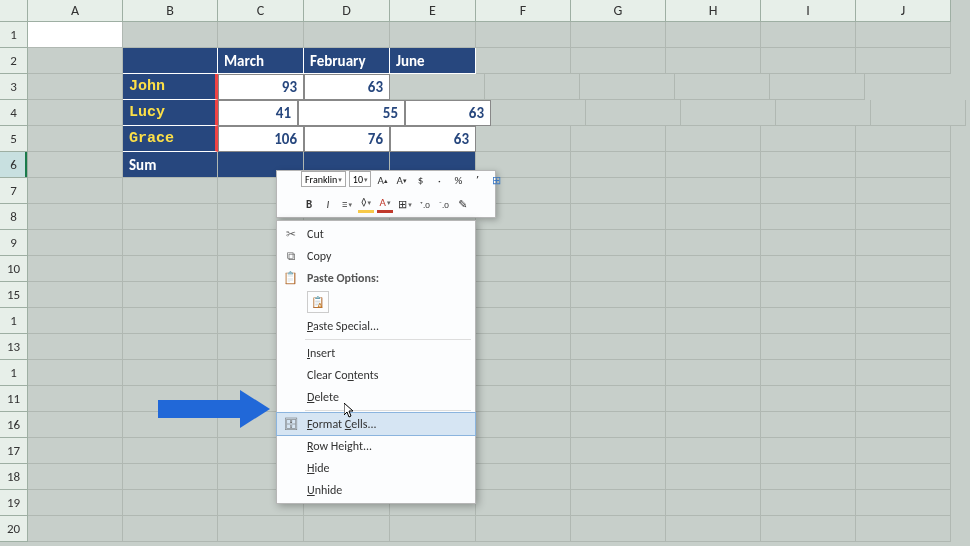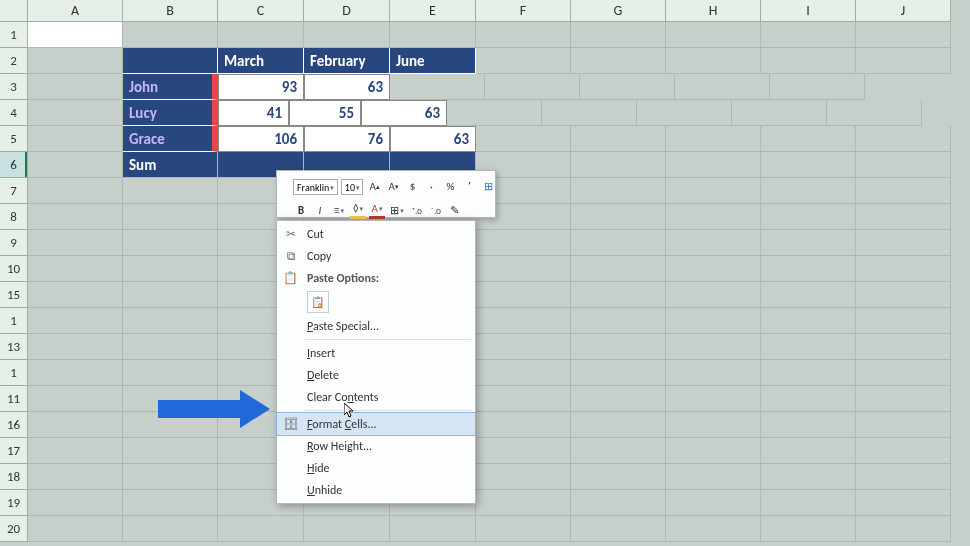--- a/index.html
+++ b/index.html
@@ -13,27 +13,27 @@
 .rows { }
 .row { display:flex; height:26px; }
 .rowhead { width:28px; display:flex; align-items:center; justify-content:center; font-size:13px; color:#333; background:#e7efe9; border-right:1px solid #9eafa3; border-bottom:1px solid #9eafa3; position:relative; }
 .rowhead.sel { background:#c8e0e0; }
 .rowhead.sel::after { content:""; position:absolute; right:0; top:0; bottom:0; width:2px; background:#1a7b4b; }
 .cell { border-right:1px solid #b0b8b2; border-bottom:1px solid #b0b8b2; display:flex; align-items:center; padding:0 6px; font-size:15px; color:#222; background:#c7cfca; }
 .cell.selA { background:#fff; }
 
 
 .hdr { background:#27477e !important; color:#fff; font-weight:bold; border-right:1px solid #fff; border-bottom:1px solid #fff; }
-.name { background:#27477e !important; color:#c4b5fd; font-weight:bold; border-right:6px solid #ef4444; border-bottom:1px solid #fff; }
+.name { background:#27477e !important; color:#fde047; font-weight:bold; border-right:3px solid #ef4444; border-bottom:1px solid #fff;font-family:Liberation Mono, monospace; }
 .val  { background:#fff !important; color:#27477e; font-weight:bold; justify-content:flex-end; border:1px solid #888; }
 .sum  { background:#27477e !important; color:#fff; font-weight:bold; }
 
 
 .minitoolbar { position:absolute; left:276px; top:170px; width:220px; height:48px; background:#fcfdfe; border:1px solid #b6b6b6; box-shadow:2px 2px 6px rgba(0,0,0,0.25); font-size:11px; }
-.mt-row { display:flex; align-items:flex-end; height:24px; padding:0 16px; gap:3px; }
+.mt-row { display:flex; align-items:flex-start; height:24px; padding:0 4px; gap:3px;margin-left:20px; }
 .mt-btn { display:inline-flex; align-items:center; justify-content:center; min-width:16px; height:18px; padding:0 2px; font-size:11px; color:#333; }
 .fontbox { border:1px solid #aaa; padding:0 3px; font-size:10px; background:#fff; height:16px; display:inline-flex; align-items:center; }
 .dd::after { content:"▾"; font-size:7px; margin-left:1px; color:#666; }
 
 
 .ctxmenu { position:absolute; left:276px; top:220px; width:200px; background:#fcfdfe; border:1px solid #b6b6b6; box-shadow:2px 2px 8px rgba(0,0,0,0.3); font-size:12px; padding:2px 0; }
 .ctx-item { display:flex; align-items:center; height:22px; padding:0 8px 0 30px; position:relative; color:#333; }
 .ctx-item:hover, .ctx-item.hover { background:#d6e5f3; outline:1px solid #8bb4de; }
 .ctx-item.hdrlabel { font-weight:bold; color:#555; pointer-events:none; }
 .ctx-icon { position:absolute; left:6px; width:16px; height:16px; display:flex; align-items:center; justify-content:center; font-size:12px; color:#666; }
@@ -103,22 +103,22 @@
         <div class="cell" style="width: 95px;"></div>
         <div class="cell" style="width: 95px;"></div>
         <div class="cell" style="width: 95px;"></div>
         <div class="cell" style="width: 95px;"></div>
         <div class="cell" style="width: 95px;"></div>
       </div>
       <div class="row">
         <div class="rowhead">4</div>
         <div class="cell" style="width: 95px;"></div>
         <div class="cell name" style="width: 95px;">Lucy</div>
-        <div class="cell val" style="width: 71px;">41</div>
-        <div class="cell val" style="width: 72px;">55</div>
+        <div class="cell val" style="width: 80px;">41</div>
+        <div class="cell val" style="width: 107px;">55</div>
         <div class="cell val" style="width: 86px;">63</div>
         <div class="cell" style="width: 95px;"></div>
         <div class="cell" style="width: 95px;"></div>
         <div class="cell" style="width: 95px;"></div>
         <div class="cell" style="width: 95px;"></div>
         <div class="cell" style="width: 95px;"></div>
       </div>
       <div class="row">
         <div class="rowhead">5</div>
         <div class="cell" style="width: 95px;"></div>
@@ -374,24 +374,24 @@
     </div>
   </div>
   <div class="ctx-item">
     <span><span class="u">P</span>aste Special...</span>
   </div>
   <div class="ctx-sep"></div>
   <div class="ctx-item">
     <span><span class="u">I</span>nsert</span>
   </div>
   <div class="ctx-item">
+    <span>Clear Co<span class="u">n</span>tents</span>
+  </div>
+  <div class="ctx-item">
     <span><span class="u">D</span>elete</span>
-  </div>
-  <div class="ctx-item">
-    <span>Clear Co<span class="u">n</span>tents</span>
   </div>
   <div class="ctx-sep"></div>
   <div class="ctx-item hover">
     <span class="ctx-icon">🗄</span>
     <span><span class="u">F</span>ormat <span class="u">C</span>ells...</span>
   </div>
   <div class="ctx-item">
     <span><span class="u">R</span>ow Height...</span>
   </div>
   <div class="ctx-item">

